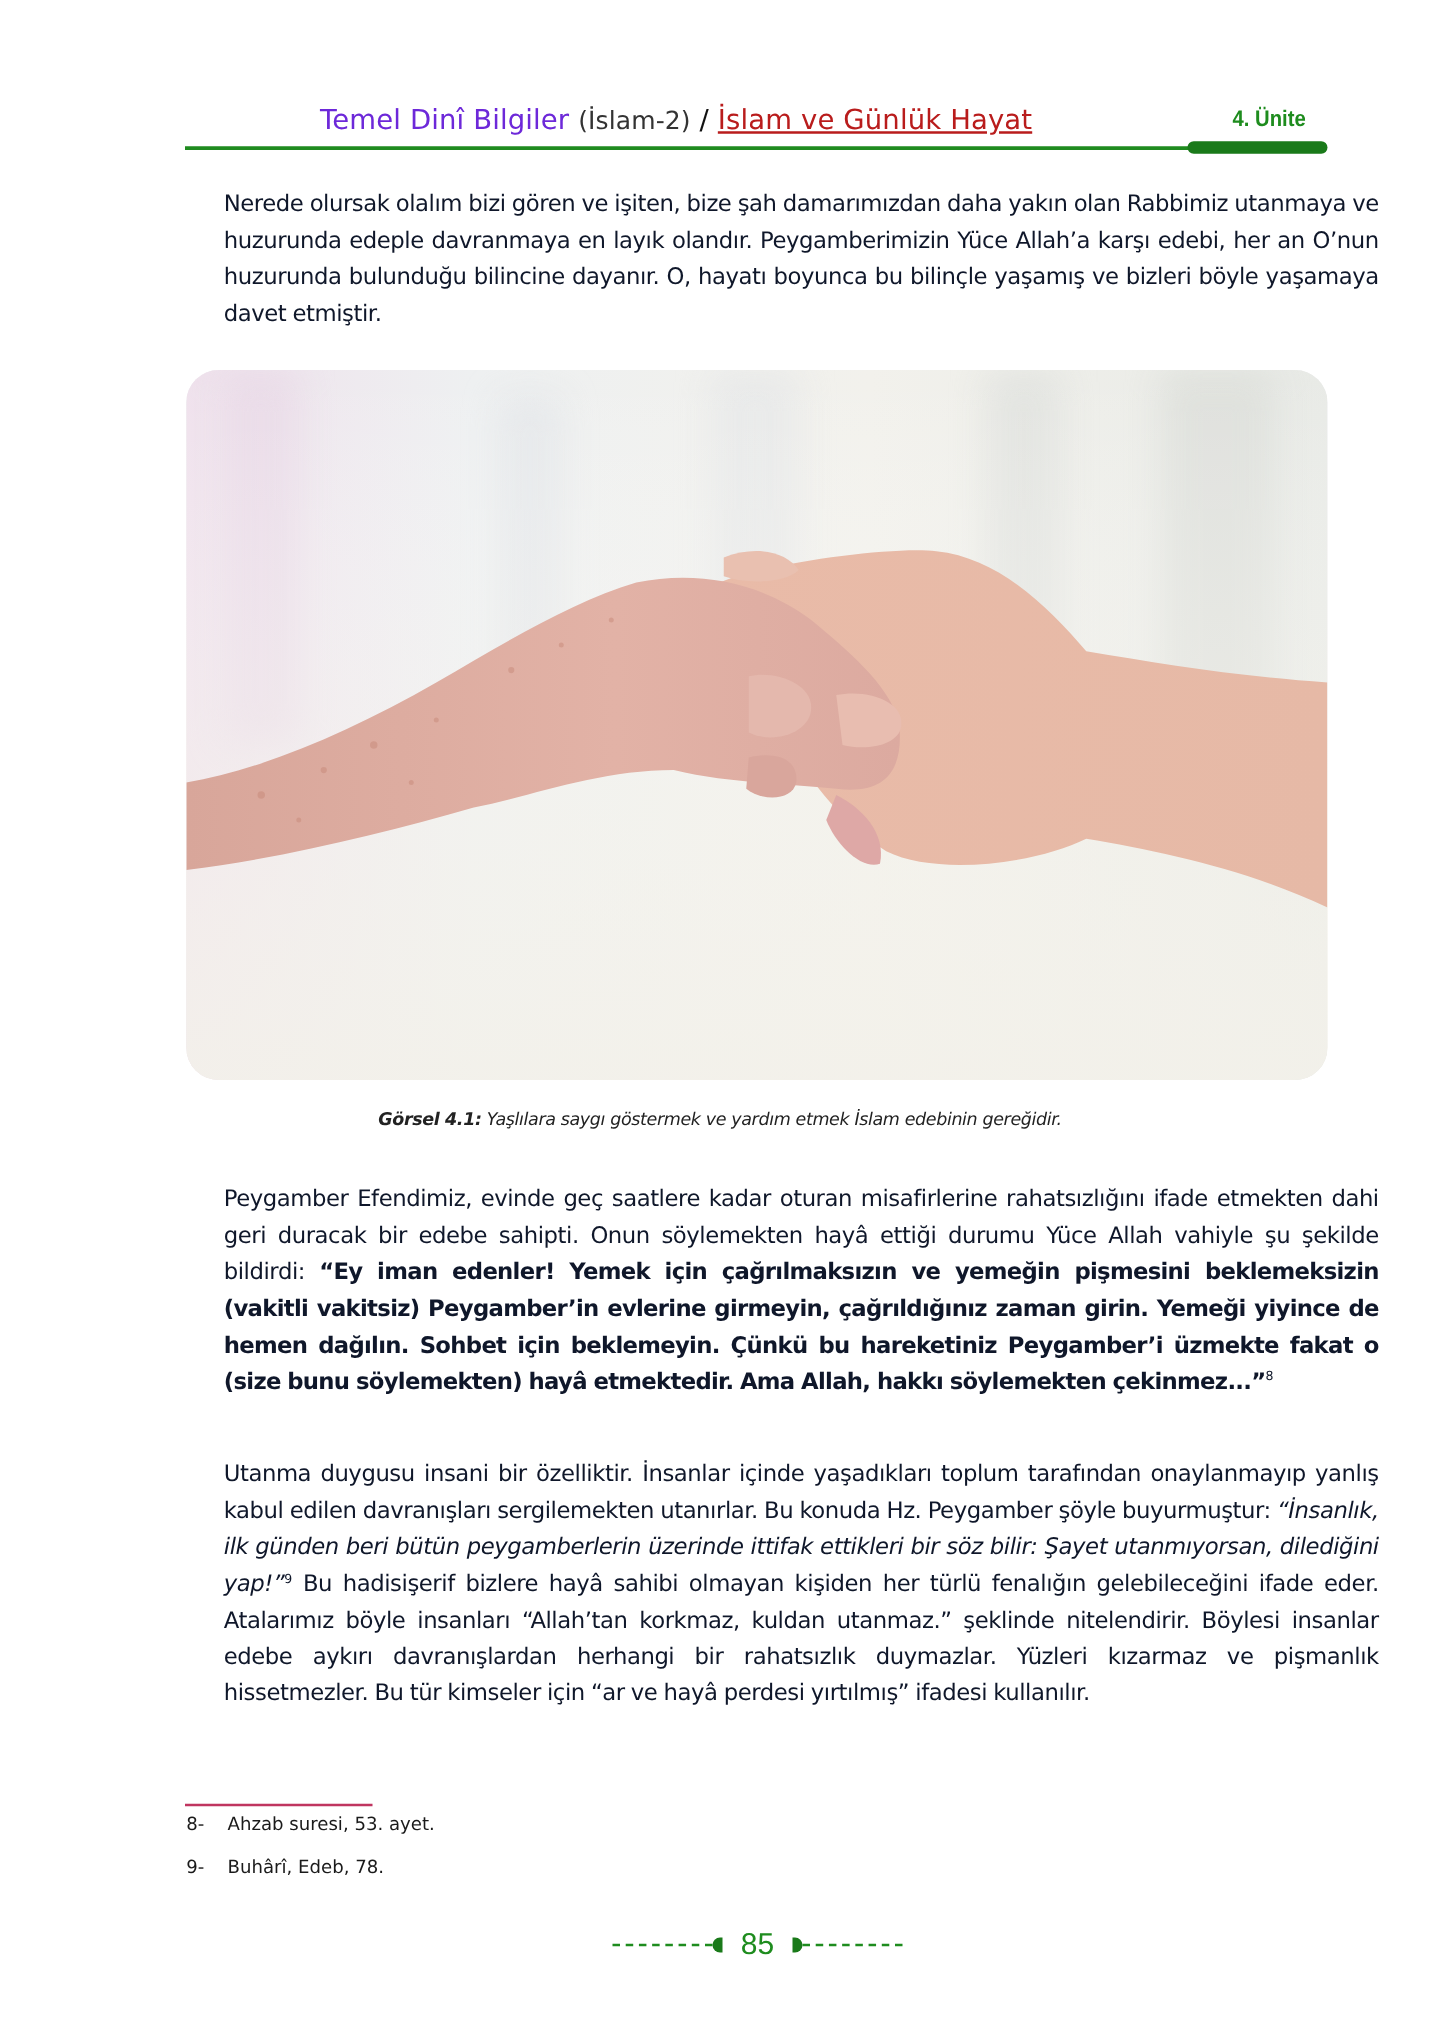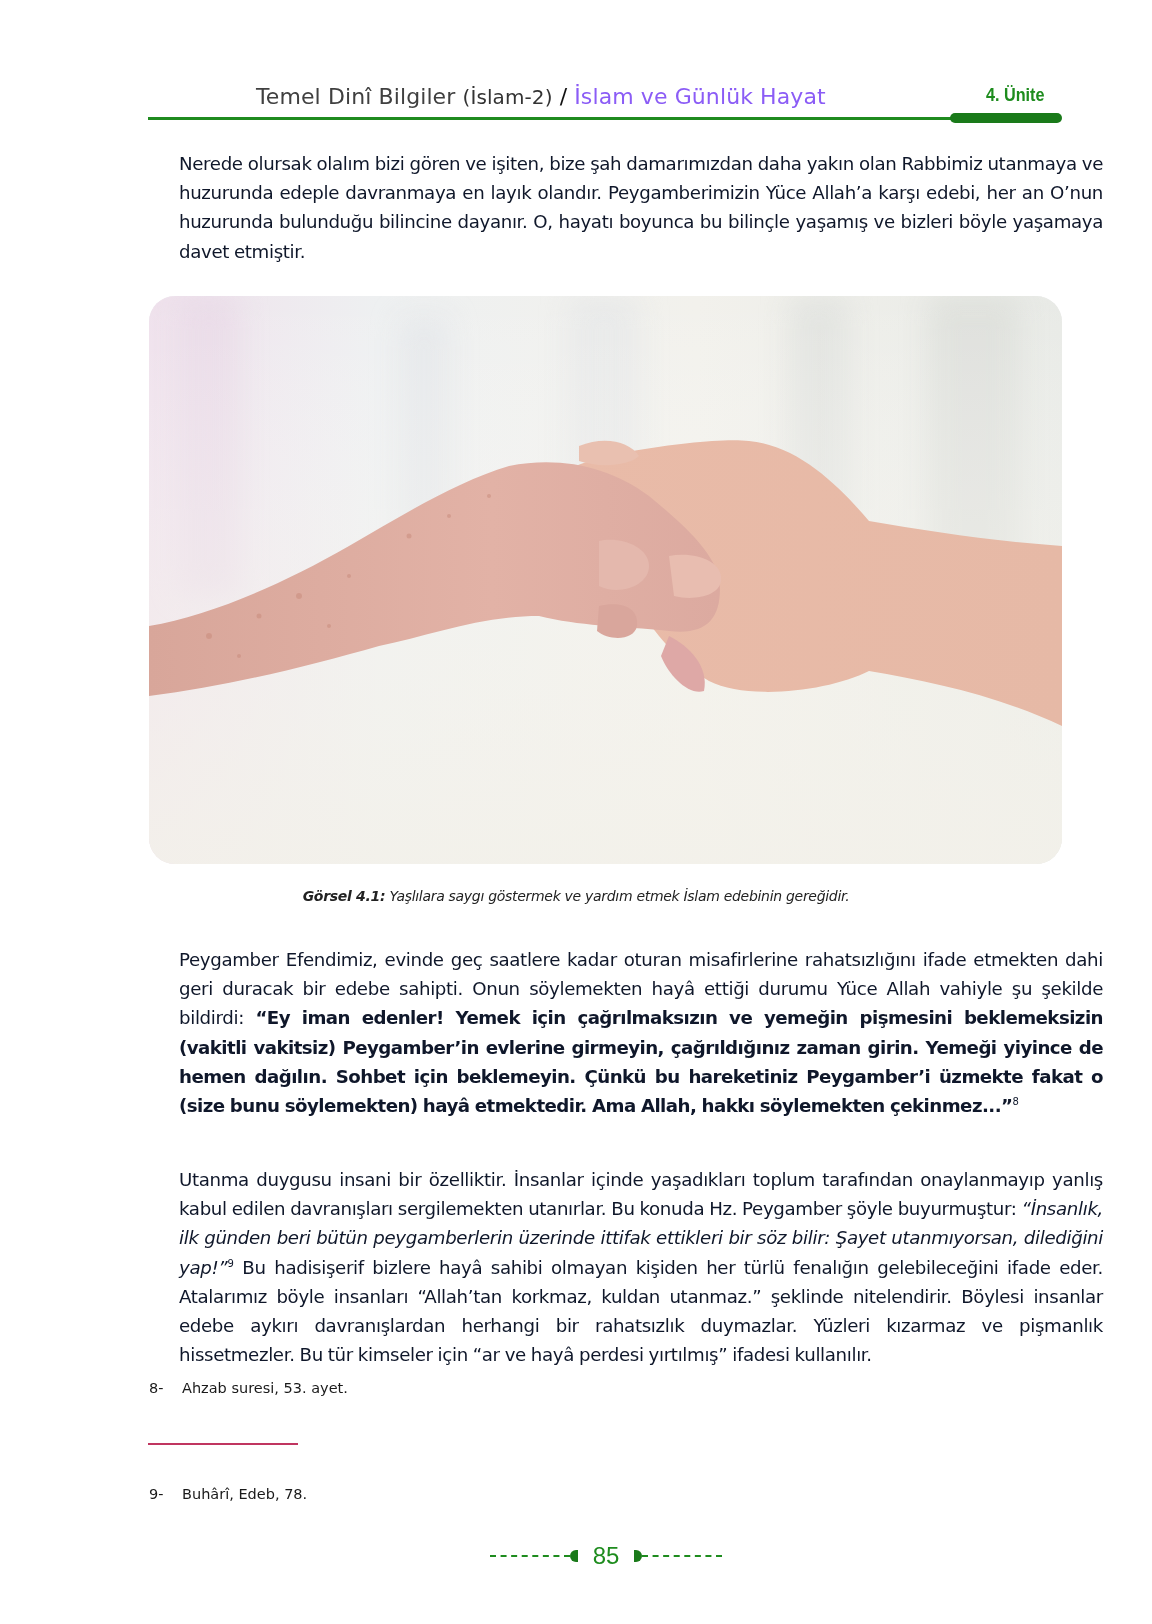--- a/index.html
+++ b/index.html
@@ -1,23 +1,23 @@
 <!DOCTYPE html>
 <html><head>
 <meta charset="utf-8">
 <style>
   html, body { margin: 0; padding: 0; background: #ffffff; }
   body { width: 1152px; height: 1624px; position: relative; overflow: hidden; font-family: "DejaVu Sans", sans-serif; color: #1a1a1a; }
 
   
   .hdr-title { position: absolute; left: 256px; top: 84px; font-family: "DejaVu Sans", sans-serif; font-size: 22px; white-space: nowrap; letter-spacing: 0.1px; }
-  .hdr-title .book { color: #404040; }
+  .hdr-title .book { color: #6d28d9; }
   .hdr-title .sub { font-size: 20px; color: #333; }
   .hdr-title .slash { color: #111; }
-  .hdr-title .unit { color: #8b5cf6; }
+  .hdr-title .unit { color: #b91c1c; text-decoration: underline; }
   .hdr-unit { position: absolute; left: 986px; top: 85px; font-family: "Liberation Sans", sans-serif; font-weight: bold; font-size: 18px; color: #1e8c1e; transform: scaleX(0.9); transform-origin: left top; }
   .hdr-line { position: absolute; left: 148px; top: 117px; width: 810px; height: 3px; background: #1f8b1f; }
   .hdr-bar { position: absolute; left: 950px; top: 113px; width: 112px; height: 10px; background: #1a7a1a; border-radius: 5px; }
 
   
   .para { position: absolute; left: 149px; width: 924px; font-family: "DejaVu Sans", sans-serif; font-size: 18.2px; line-height: 29.2px; text-align: justify; color: #0f172a; letter-spacing: -0.35px; word-spacing: -0.5px; margin-left: 30px; }
   .para b { font-weight: bold; letter-spacing: -0.55px; }
   .para i { font-style: oblique; }
   .para sup { font-size: 10px; line-height: 0; vertical-align: 7px; letter-spacing: 0; }
   .p1 { top: 149px; }
@@ -29,21 +29,21 @@
   .photo svg { display: block; width: 100%; height: 100%; }
 
   .caption { position: absolute; left: 0; width: 1152px; top: 888px; text-align: center; font-family: "DejaVu Sans", sans-serif; font-size: 14px; color: #222; letter-spacing: -0.3px; }
   .caption b { font-weight: bold; font-style: oblique; }
   .caption i { font-style: oblique; }
 
   
   .fn-rule { position: absolute; left: 148px; top: 1443px; width: 150px; height: 2px; background: #c03560; }
   .fn { position: absolute; left: 149px; font-family: "DejaVu Sans", sans-serif; font-size: 14.5px; color: #1a1a1a; white-space: nowrap; }
   .fn .num { display: inline-block; width: 33px; }
-  .fn1 { top: 1380px; }
+  .fn1 { top: 1452px; }
   .fn2 { top: 1486px; }
 
   
   .pg { position: absolute; top: 1542px; left: 0; width: 919px; height: 26px; }
   .pg .dash-l { position: absolute; left: 490px; top: 13px; width: 80px; border-top: 2px dashed #1e8c1e; }
   .pg .dash-r { position: absolute; left: 642px; top: 13px; width: 80px; border-top: 2px dashed #1e8c1e; }
   .pg .cap-l { position: absolute; left: 570px; top: 8px; width: 8px; height: 12px; background: #1a7a1a; border-radius: 6px 0 0 6px; }
   .pg .cap-r { position: absolute; left: 634px; top: 8px; width: 8px; height: 12px; background: #1a7a1a; border-radius: 0 6px 6px 0; }
   .pg .num { position: absolute; left: 584px; width: 44px; top: 0; text-align: center; font-family: "Liberation Sans", sans-serif; font-size: 24px; color: #1e8c1e; }
 </style>

